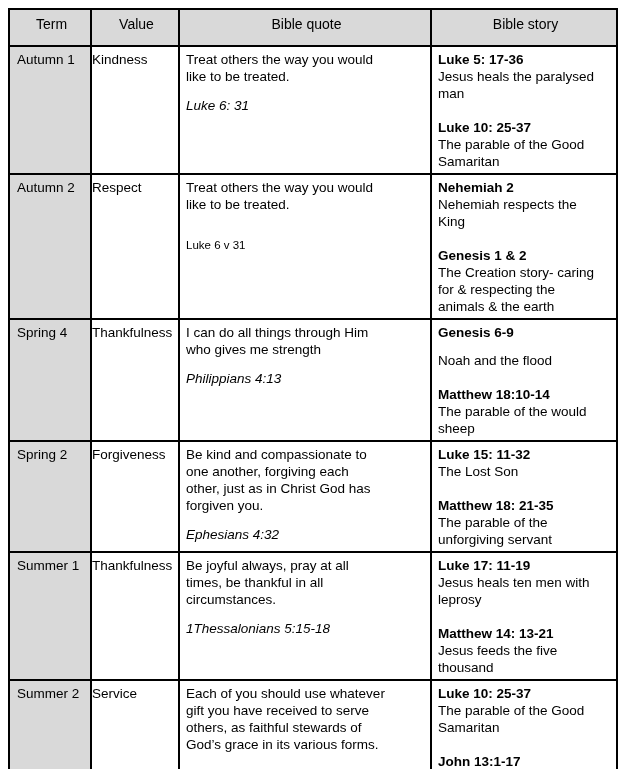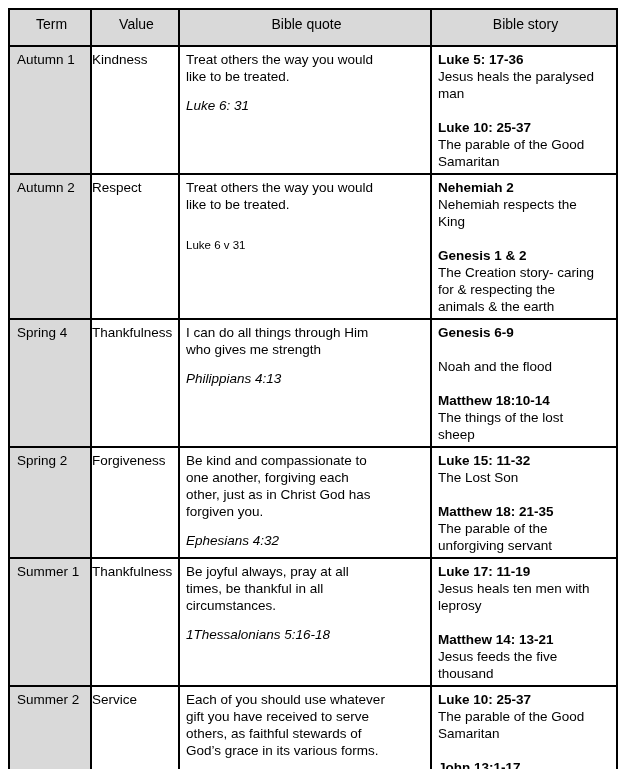--- a/index.html
+++ b/index.html
@@ -47,21 +47,21 @@
   td.quote, td.story { padding-left: 6px; }
   .qtext, .sdesc { white-space: pre-line; }
   .qref { margin-top: 12px; }
   .qref.italic { font-style: italic; }
   .qref.small {
     font-size: 11.5px;
     margin-top: 24px;
   }
   .story-entry + .story-entry { margin-top: 17px; }
   .sref { font-weight: bold; }
-  .gap-above { margin-top: 17px; }
+  .gap-above { margin-top: 11px; }
   tr.hdr  { height: 36px; }
   tr.r0 { height: 112px; }
   tr.r1 { height: 138px; }
   tr.r2 { height: 108px; }
   tr.r3 { height: 110px; }
   tr.r4 { height: 115px; }
   tr.r5 { height: 132px; }
 </style>
 </head>
 <body>
@@ -137,21 +137,21 @@
 who gives me strength</div>
           <div class="qref italic">Philippians 4:13</div>
         </td>
         <td class="story">
           <div class="story-entry">
             <div class="sref">Genesis 6-9</div>
             <div class="sdesc gap-above">Noah and the flood</div>
           </div>
           <div class="story-entry">
             <div class="sref">Matthew 18:10-14</div>
-            <div class="sdesc">The things of the lost
+            <div class="sdesc">The parable of the would
 sheep</div>
           </div>
         </td>
       </tr>
 
       <tr class="r3">
         <td class="term">Spring 2</td>
         <td class="value">Forgiveness</td>
         <td class="quote">
           <div class="qtext">Be kind and compassionate to
@@ -173,21 +173,21 @@
         </td>
       </tr>
 
       <tr class="r4">
         <td class="term">Summer 1</td>
         <td class="value">Thankfulness</td>
         <td class="quote">
           <div class="qtext">Be joyful always, pray at all
 times, be thankful in all
 circumstances.</div>
-          <div class="qref italic">1Thessalonians 5:16-18</div>
+          <div class="qref italic">1Thessalonians 5:15-18</div>
         </td>
         <td class="story">
           <div class="story-entry">
             <div class="sref">Luke 17: 11-19</div>
             <div class="sdesc">Jesus heals ten men with
 leprosy</div>
           </div>
           <div class="story-entry">
             <div class="sref">Matthew 14: 13-21</div>
             <div class="sdesc">Jesus feeds the five

